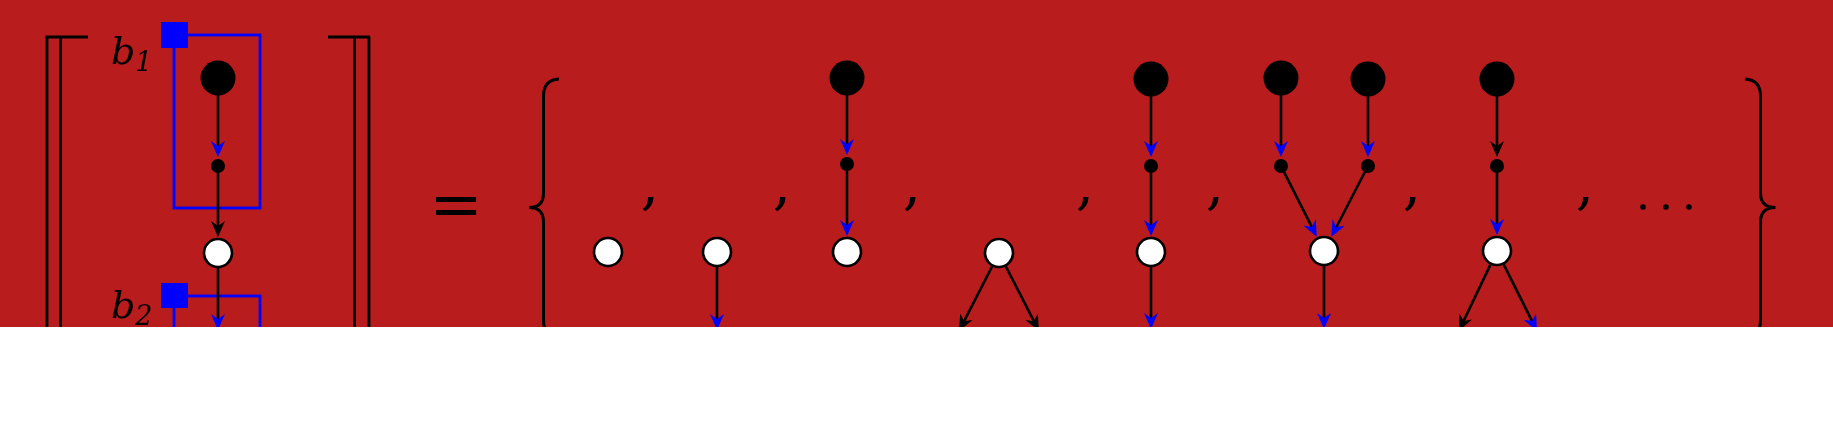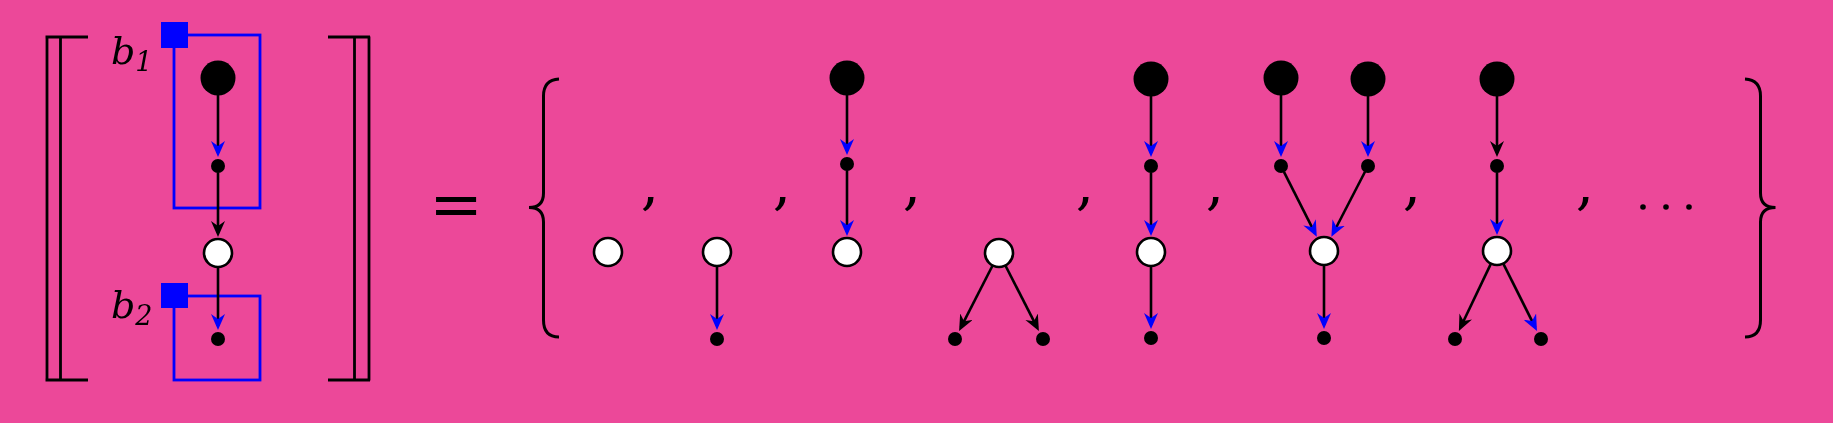--- a/index.html
+++ b/index.html
@@ -1,16 +1,16 @@
 <!DOCTYPE html>
 <html style="--blue: #0000ff;"><head>
 <meta charset="utf-8">
 <style>
   html,body{margin:0;padding:0;background:#ffffff;}
-  .fig{position:relative;width:1833px;height:423px;background:#ec4899;overflow:hidden;}
+  .fig{position:relative;width:1833px;height:327px;background:#b91c1c;overflow:hidden;}
   svg{display:block;}
   text{fill:#000;}
   .bracket,.brace{fill:none;stroke:#000;stroke-width:2.8px;stroke-linecap:butt;}
   .brace{stroke-width:3px;}
   .edge{stroke:#000;stroke-width:2.6px;}
   .node-big{fill:#000;stroke:none;}
   .node-dot{fill:#000;stroke:none;}
   .node-open{fill:#fff;stroke:#000;stroke-width:2.6px;}
   .bluebox{fill:none;stroke:var(--blue,#0000ff);stroke-width:2.8px;}
   .bluesq{fill:var(--blue,#0000ff);stroke:none;}

